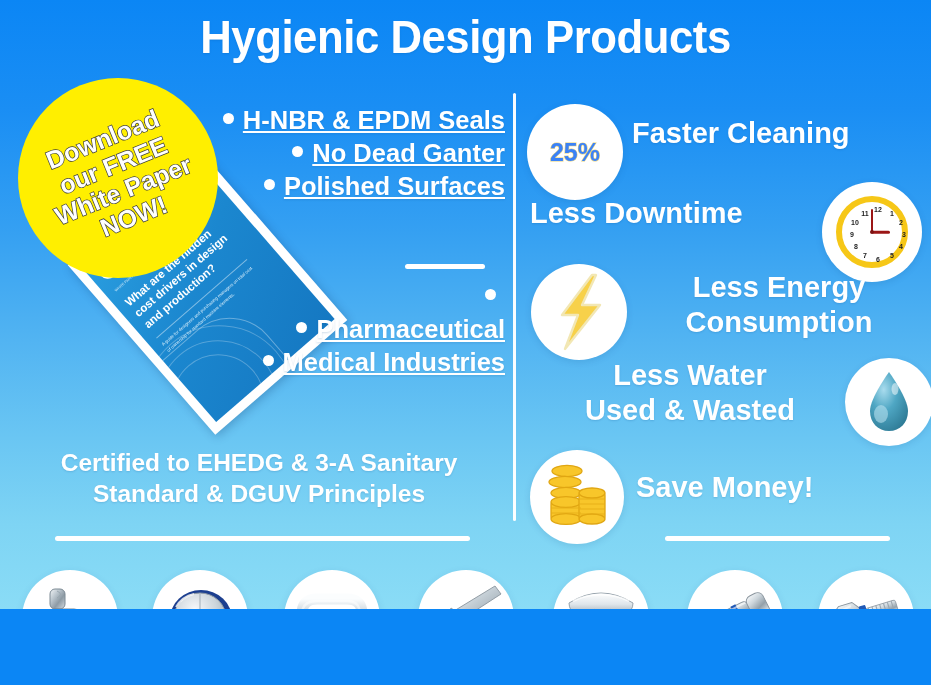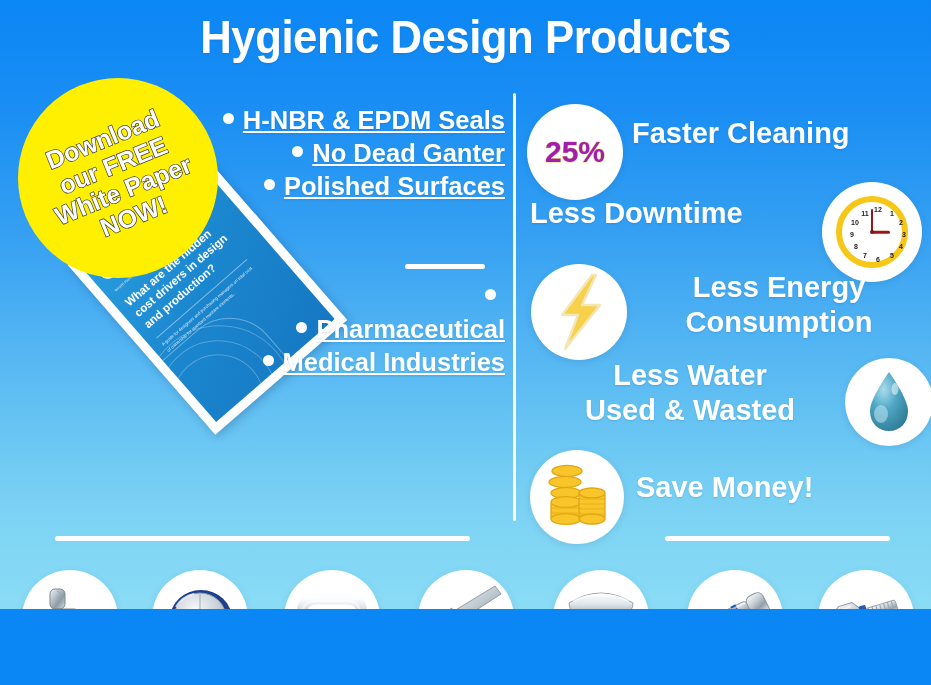--- a/index.html
+++ b/index.html
@@ -189,22 +189,22 @@
   .benefit {
     position:absolute;
     color:#ffffff; font-weight:bold;
     font-size:29px; line-height:35px;
     text-shadow:0 1px 2px rgba(0,70,140,.18);
     white-space:pre-line;
   }
 
   #c-25 { left:527px; top:104px; width:96px; height:96px; }
   #t-25 {
-    font-size:30px; font-weight:bold;
-    color:#a21caf;
+    font-size:25px; font-weight:bold;
+    color:#3b82f6;
     -webkit-text-stroke:1.1px #e8d27a;
     paint-order:stroke fill;
   }
   #b-faster { left:632px; top:116px; }
 
   #b-downtime { left:530px; top:196px; }
   #c-clock { left:822px; top:182px; width:100px; height:100px; }
 
   #c-bolt { left:531px; top:264px; width:96px; height:96px; }
   #b-energy { left:634px; top:270px; text-align:center; width:290px; }
@@ -298,20 +298,22 @@
   </div>
 
   <div class="hrule" style="left:405px; top:264px; width:80px;"></div>
 
   <div class="blist" id="list-bot">
     <span class="row"><span class="dot"></span></span>
     <span class="row"><span class="dot"></span><span>Pharmaceutical</span></span>
     <span class="row"><span class="dot"></span><span>Medical Industries</span></span>
   </div>
 
+  <div id="certified">Certified to EHEDG &amp; 3-A Sanitary
+Standard &amp; DGUV Principles</div>
 
   <div class="circ" id="c-25">
     <span id="t-25">25%</span>
   </div>
   <div class="benefit" id="b-faster">Faster Cleaning</div>
 
   <div class="benefit" id="b-downtime">Less Downtime</div>
   <div class="circ" id="c-clock">
     <div class="clock">
       <span class="num" style="left:31px; top:4px;">12</span>

